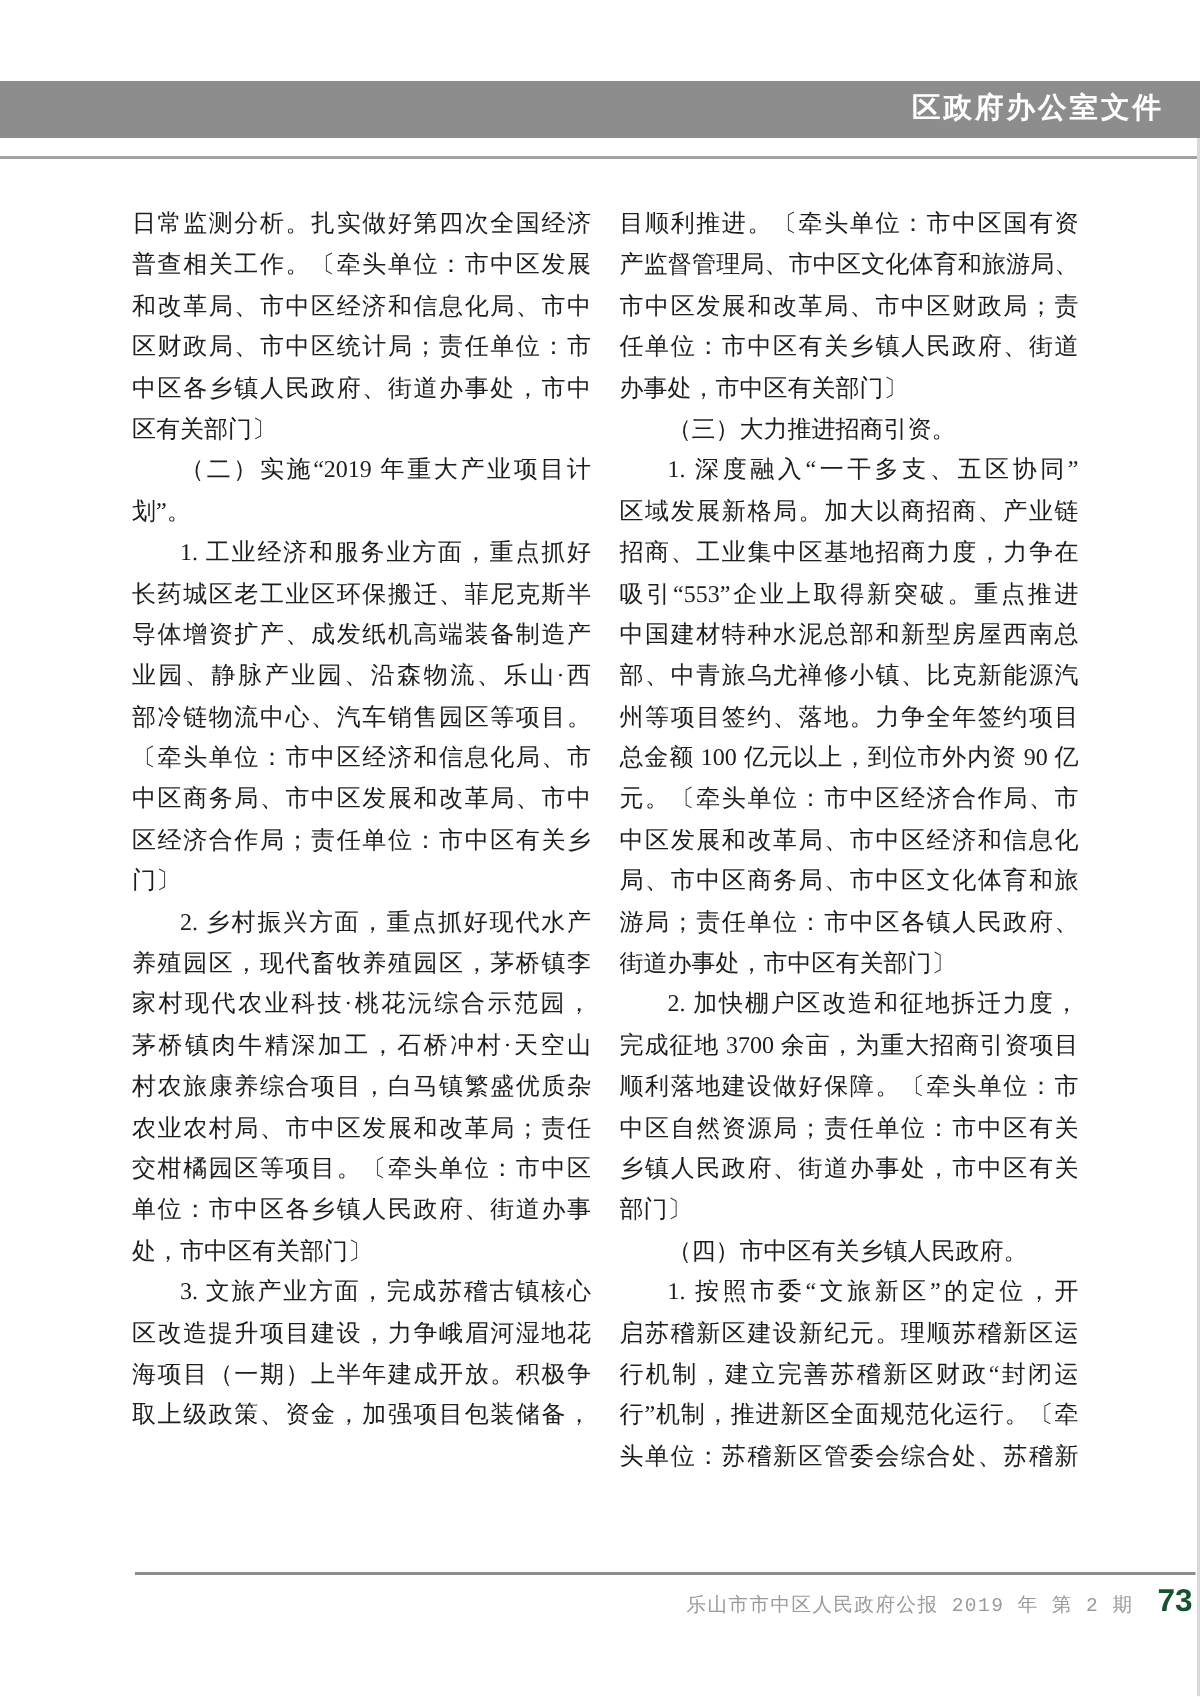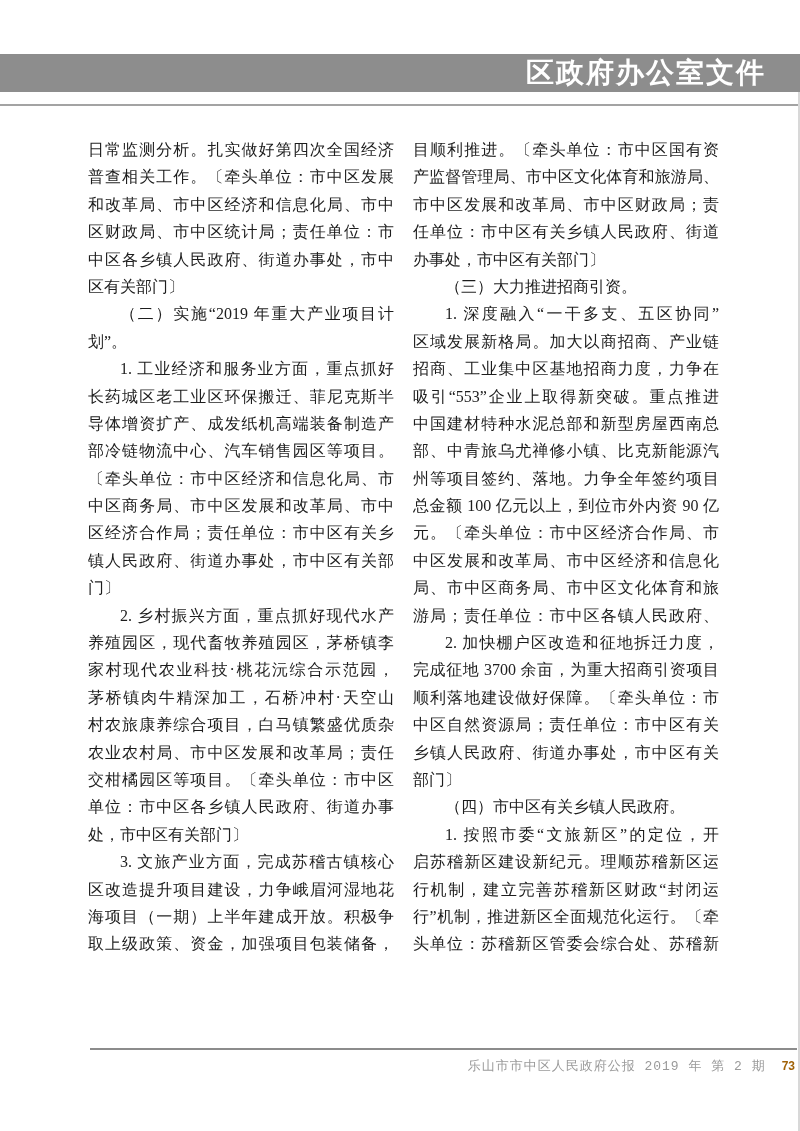--- a/index.html
+++ b/index.html
@@ -10,26 +10,26 @@
     overflow:hidden;
     font-family:"Liberation Serif","DejaVu Serif",serif;
   }
   .header-band{
     position:absolute;left:0;top:54px;width:800px;height:38px;
     background:#8d8d8d;
     text-align:right;
   }
   .header-title{
     display:inline-block;
-    margin-right:34px;
+    margin-right:24px;
     line-height:38px;
     color:#ffffff;
     font-family:"Liberation Sans","DejaVu Sans",sans-serif;
     font-weight:bold;
-    font-size:28px;
+    font-size:19px;
     letter-spacing:2px;
   }
   .header-rule{
     position:absolute;left:0;top:104px;width:800px;height:2px;
     background:#a3a3a3;
   }
   .column{
     position:absolute;top:136px;width:306px;
     font-size:16px;color:#1d1d1d;
   }
@@ -56,24 +56,24 @@
     position:absolute;right:5px;top:1056px;
     text-align:right;white-space:nowrap;
   }
   .footer-journal{
     color:#9a9a9a;
     font-family:Liberation Mono, monospace;
     font-size:13px;
     letter-spacing:1px;
   }
   .footer-page{
-    color:#a16207;
+    color:#14532d;
     font-family:"Liberation Sans","DejaVu Sans",sans-serif;
     font-weight:bold;
-    font-size:12px;
+    font-size:21px;
     margin-left:12px;
   }
   .edge-artifact{
     position:absolute;right:0;top:92px;bottom:0;width:2px;
     background:#d8d8d8;
   }
 </style>
 </head>
 <body>
 
@@ -90,25 +90,25 @@
       <div class="line fill">普查相关工作。〔牵头单位：市中区发展</div>
       <div class="line fill">和改革局、市中区经济和信息化局、市中</div>
       <div class="line fill">区财政局、市中区统计局；责任单位：市</div>
       <div class="line fill">中区各乡镇人民政府、街道办事处，市中</div>
       <div class="line">区有关部门〕</div>
       <div class="line fill indent bold">（二）实施“2019 年重大产业项目计</div>
       <div class="line bold">划”。</div>
       <div class="line fill indent">1. 工业经济和服务业方面，重点抓好</div>
       <div class="line fill">长药城区老工业区环保搬迁、菲尼克斯半</div>
       <div class="line fill">导体增资扩产、成发纸机高端装备制造产</div>
+      <div class="line fill">业园、静脉产业园、沿森物流、乐山·西</div>
       <div class="line fill">部冷链物流中心、汽车销售园区等项目。</div>
       <div class="line fill">〔牵头单位：市中区经济和信息化局、市</div>
       <div class="line fill">中区商务局、市中区发展和改革局、市中</div>
       <div class="line fill">区经济合作局；责任单位：市中区有关乡</div>
-      <div class="line fill">镇人民政府、街道办事处，市中区有关部</div>
       <div class="line">门〕</div>
       <div class="line fill indent">2. 乡村振兴方面，重点抓好现代水产</div>
       <div class="line fill">养殖园区，现代畜牧养殖园区，茅桥镇李</div>
       <div class="line fill">家村现代农业科技·桃花沅综合示范园，</div>
       <div class="line fill">茅桥镇肉牛精深加工，石桥冲村·天空山</div>
       <div class="line fill">村农旅康养综合项目，白马镇繁盛优质杂</div>
       <div class="line fill">农业农村局、市中区发展和改革局；责任</div>
       <div class="line fill">交柑橘园区等项目。〔牵头单位：市中区</div>
       <div class="line fill">单位：市中区各乡镇人民政府、街道办事</div>
       <div class="line">处，市中区有关部门〕</div>
@@ -130,20 +130,21 @@
       <div class="line fill">招商、工业集中区基地招商力度，力争在</div>
       <div class="line fill">吸引“553”企业上取得新突破。重点推进</div>
       <div class="line fill">中国建材特种水泥总部和新型房屋西南总</div>
       <div class="line fill">部、中青旅乌尤禅修小镇、比克新能源汽</div>
       <div class="line fill">州等项目签约、落地。力争全年签约项目</div>
       <div class="line fill">总金额 100 亿元以上，到位市外内资 90 亿</div>
       <div class="line fill">元。〔牵头单位：市中区经济合作局、市</div>
       <div class="line fill">中区发展和改革局、市中区经济和信息化</div>
       <div class="line fill">局、市中区商务局、市中区文化体育和旅</div>
       <div class="line fill">游局；责任单位：市中区各镇人民政府、</div>
+      <div class="line">街道办事处，市中区有关部门〕</div>
       <div class="line fill indent">2. 加快棚户区改造和征地拆迁力度，</div>
       <div class="line fill">完成征地 3700 余亩，为重大招商引资项目</div>
       <div class="line fill">顺利落地建设做好保障。〔牵头单位：市</div>
       <div class="line fill">中区自然资源局；责任单位：市中区有关</div>
       <div class="line fill">乡镇人民政府、街道办事处，市中区有关</div>
       <div class="line">部门〕</div>
       <div class="line indent bold">（四）市中区有关乡镇人民政府。</div>
       <div class="line fill indent">1. 按照市委“文旅新区”的定位，开</div>
       <div class="line fill">启苏稽新区建设新纪元。理顺苏稽新区运</div>
       <div class="line fill">行机制，建立完善苏稽新区财政“封闭运</div>

